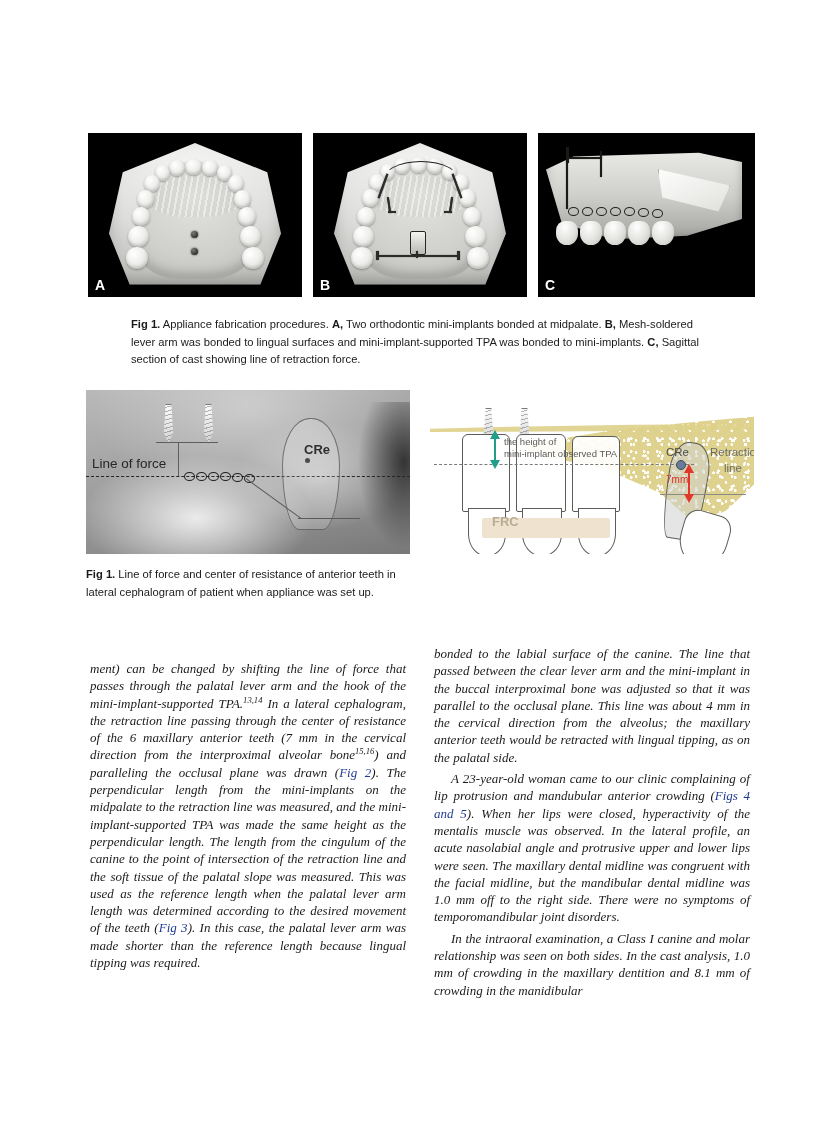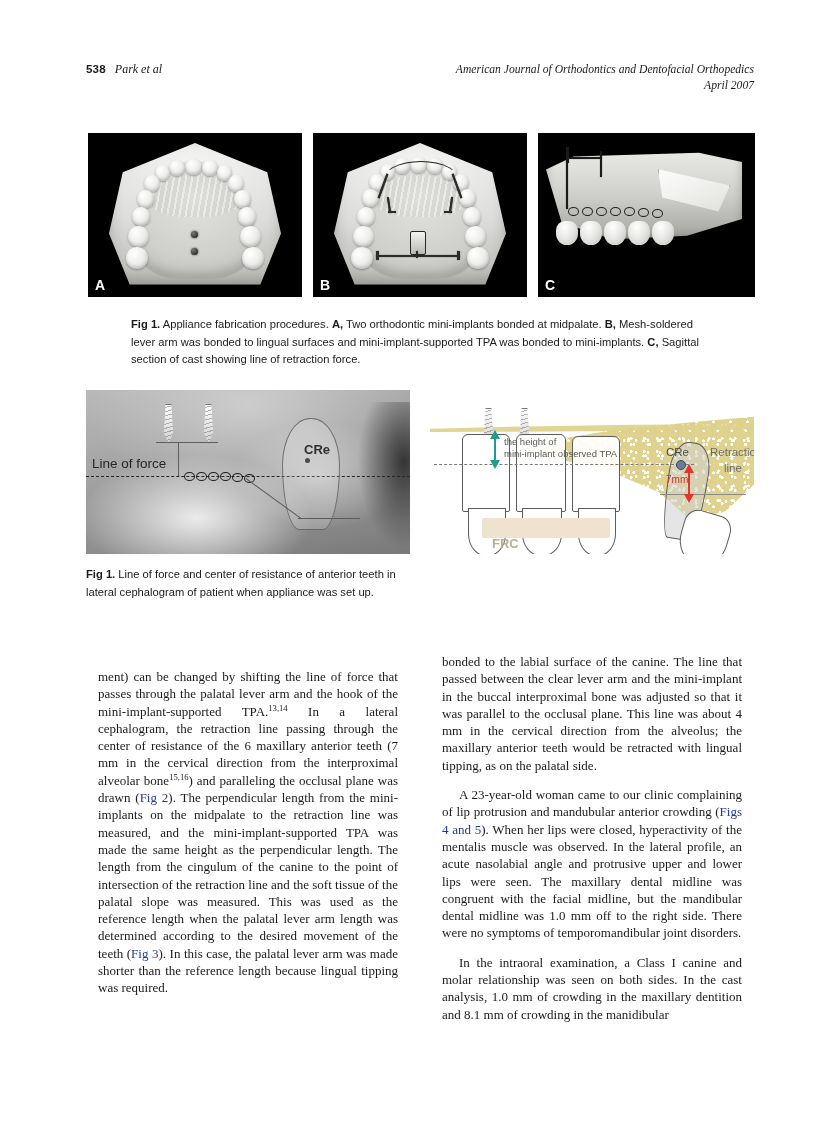--- a/index.html
+++ b/index.html
@@ -346,48 +346,39 @@
     width: 324px;
     font-size: 13px;
     line-height: 17.3px;
     text-align: justify;
     text-justify: inter-word;
     hyphens: manual;
   }
   .col.left  { left: 86px;  top: 656px; }
   .col.right { left: 430px; top: 641px; }
 
-  .col p { margin: 12px; text-indent: 17px; }
+  .col p { margin: 4px; text-indent: 17px; font-style: italic; }
   .col p.noindent { text-indent: 0; }
   .xref { color: #1f3a93; }
   sup { font-size: 8.6px; vertical-align: super; line-height: 0; }
 
   .subhead {
     font-family: "Liberation Sans", "DejaVu Sans", sans-serif;
     font-weight: bold;
     font-size: 12px;
     margin: 13px 0 5px 0;
     text-indent: 0;
     text-align: left;
   }
 </style>
 </head>
 <body>
 
 <div class="page">
 
-  <div class="runhead">
-    <div class="runhead-left">
-      <span class="runhead-pageno">538</span><span class="runhead-authors">Park et al</span>
-    </div>
-    <div class="runhead-right">
-      <div>American Journal of Orthodontics and Dentofacial Orthopedics</div>
-      <div>April 2007</div>
-    </div>
-  </div>
 
   <div class="fig1-row">
 
     <div class="fig1-panel a">
       <div class="cast-wrap">
         <div class="cast-base"></div>
         <div class="palate"></div>
         <div class="rugae"></div>
         <div class="arch-teeth">
           <div class="tooth" style="left:84px;  top:20px; width:17px; height:16px;"></div>
@@ -573,21 +564,21 @@
     <div style="position:absolute; left:246px; top:70px; width:8px; height:8px; border-radius:50%; background:#6a7b9a; border:1px solid #3d4b63;"></div>
 
     <div class="frc-band" style="left:52px; top:128px; width:128px; height:20px;"></div>
 
     <div class="label-sch" style="left:74px; top:46px; font-size:9.5px;">the height of</div>
     <div class="label-sch" style="left:74px; top:58px; font-size:9.5px;">mini-implant observed TPA</div>
     <div class="label-sch" style="left:236px; top:56px; font-size:11.5px; color:#4a4a46;">CRe</div>
     <div class="label-sch" style="left:280px; top:56px; font-size:11.5px; color:#6c6c68;">Retraction</div>
     <div class="label-sch" style="left:294px; top:72px; font-size:11.5px; color:#6c6c68;">line</div>
     <div class="label-sch" style="left:236px; top:84px; font-size:10px; color:#d4322a;">7mm</div>
-    <div class="label-sch" style="left:62px; top:146px; font-size:13px; color:#b9ac94; font-weight:bold;">FRC</div>
+    <div class="label-sch" style="left:62px; top:124px; font-size:13px; color:#b9ac94; font-weight:bold;">FRC</div>
   </div>
 
   <div class="fig2-caption">
     <span class="cap-label">Fig 1.</span>
     <span>Line of force and center of resistance of anterior teeth in lateral cephalogram of patient when appliance was set up.</span>
   </div>
 
 
   <div class="col left">
     <p class="noindent"><span>ment) can be changed by shifting the line of force that passes through the palatal lever arm and the hook of the mini-implant-supported TPA.</span><sup>13,14</sup><span> In a lateral cephalogram, the retraction line passing through the center of resistance of the 6 maxillary anterior teeth (7 mm in the cervical direction from the interproximal alveolar bone</span><sup>15,16</sup><span>) and paralleling the occlusal plane was drawn (</span><span class="xref">Fig 2</span><span>). The perpendicular length from the mini-implants on the midpalate to the retraction line was measured, and the mini-implant-supported TPA was made the same height as the perpendicular length. The length from the cingulum of the canine to the point of intersection of the retraction line and the soft tissue of the palatal slope was measured. This was used as the reference length when the palatal lever arm length was determined according to the desired movement of the teeth (</span><span class="xref">Fig 3</span><span>). In this case, the palatal lever arm was made shorter than the reference length because lingual tipping was required.</span></p>

